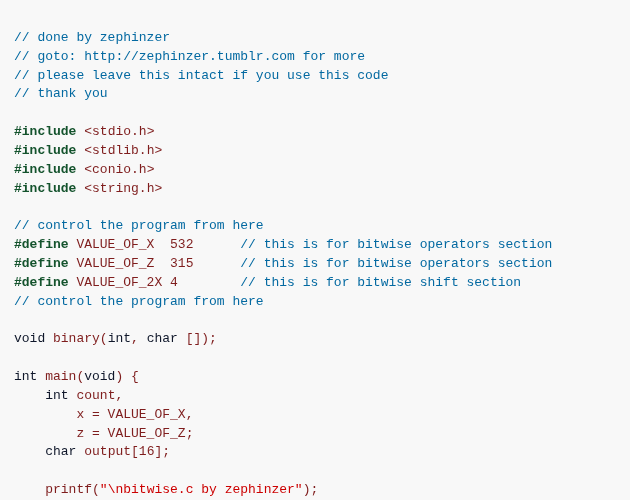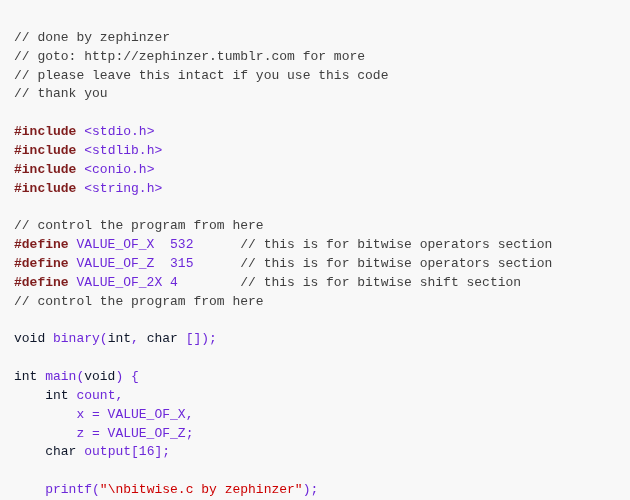--- a/index.html
+++ b/index.html
@@ -16,24 +16,24 @@
       padding: 10px 14px;
       width: 630px;
       min-height: 500px;
       overflow: hidden;
     }
 
     .code-block {
       white-space: pre;
     }
 
-    .comment { color: #404040; }
-    .keyword { color: #7f1d1d; font-weight: bold; }
+    .comment { color: #0369a1; }
+    .keyword { color: #14532d; font-weight: bold; }
     .string { color: #cc0000; }
-    .plain { color: #6d28d9; }
+    .plain { color: #7f1d1d; }
     .type { color: #0f172a; }
 
     .line {
       display: block;
       white-space: pre;
     }
   </style>
 </head>
 <body>
 

